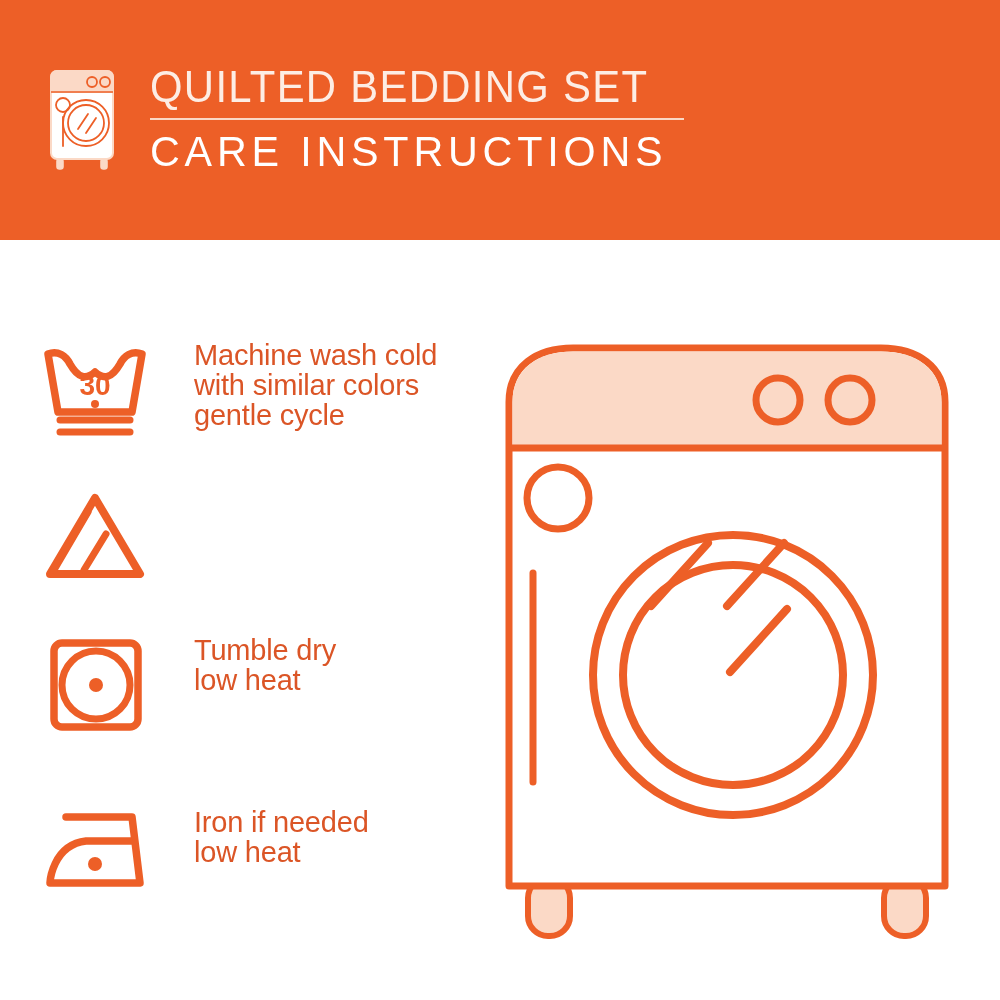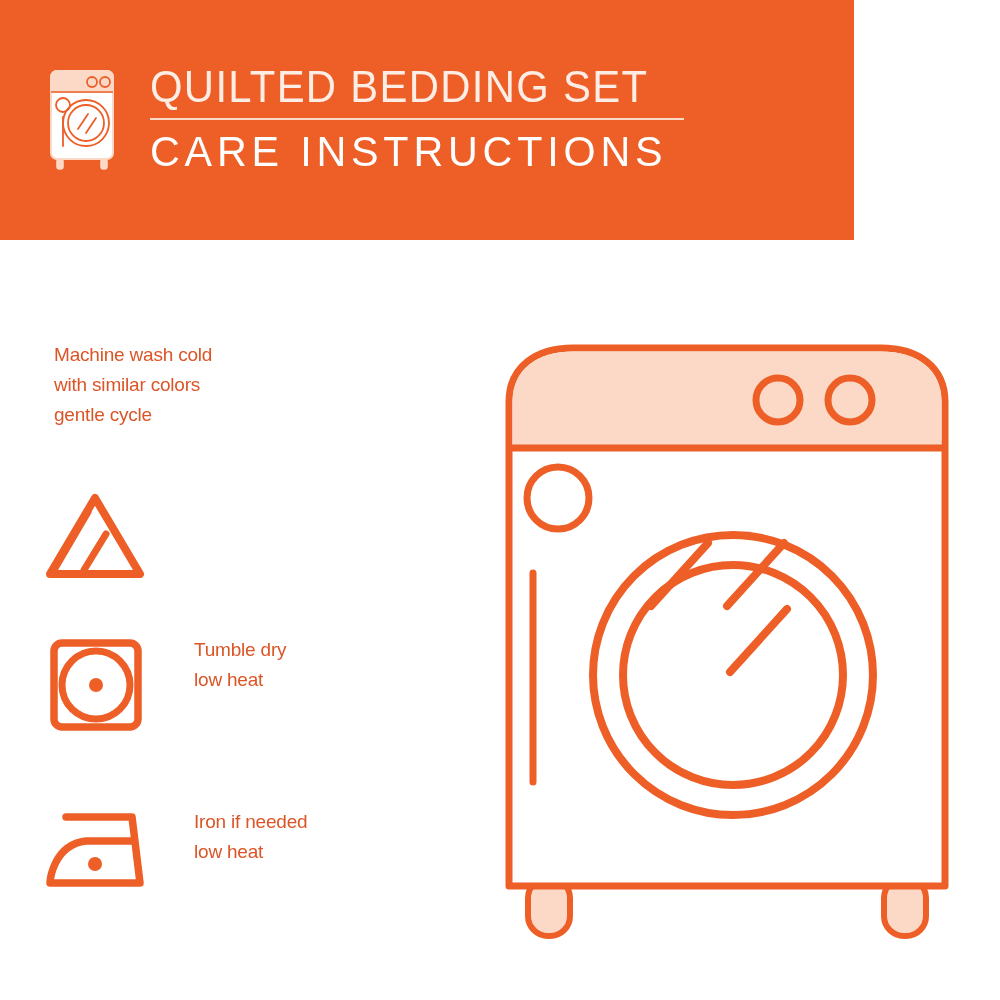--- a/index.html
+++ b/index.html
@@ -12,21 +12,21 @@
     background: #ffffff;
     font-family: "Liberation Sans", sans-serif;
     overflow: hidden;
     position: relative;
   }
 
   
   #header {
     position: absolute;
     left: 0; top: 0;
-    width: 854px;
+    width: 1000px;
     height: 240px;
     background: #ED5F27;
     box-sizing: border-box;
   }
   #header-inner {
     position: absolute;
     left: 42px;
     top: 62px;
     display: flex;
     align-items: flex-start;
@@ -88,21 +88,21 @@
   }
   .care-symbol {
     flex: 0 0 auto;
     width: 140px;
     display: flex;
     justify-content: flex-start;
     align-items: flex-start;
   }
   .care-text {
     color: #DB5526;
-    font-size: 19px;
+    font-size: 29px;
     line-height: 30px;
     font-weight: 500;
     letter-spacing: -0.2px;
     white-space: pre-line;
     margin-left: 14px;
   }
 
   #row-wash   { top: 100px; }
   #row-bleach { top: 250px; }
   #row-dry    { top: 395px; }
@@ -152,20 +152,35 @@
       <div id="title-divider"></div>
       <div id="title-sub">CARE INSTRUCTIONS</div>
     </div>
 
   </div>
 </div>
 
 <div id="instructions">
 
   <div class="care-row" id="row-wash">
+    <div class="care-symbol">
+      <svg width="110" height="100" viewBox="0 0 110 100">
+
+        <path d="M8 14 C 18 10 26 16 30 24 C 38 38 46 40 55 32
+                 C 64 40 72 38 80 24 C 84 16 92 10 102 14
+                 L 92 72 L 18 72 Z" fill="none" stroke="#ED5F27" stroke-width="7.5" stroke-linejoin="round" stroke-linecap="round"></path>
+
+        <text x="55" y="55" text-anchor="middle" font-family="'Liberation Sans', sans-serif" font-size="28" font-weight="700" fill="#ED5F27">30</text>
+
+        <circle cx="55" cy="64" r="4" fill="#ED5F27"></circle>
+
+        <line x1="20" y1="80" x2="90" y2="80" stroke="#ED5F27" stroke-width="7" stroke-linecap="round"></line>
+        <line x1="20" y1="92" x2="90" y2="92" stroke="#ED5F27" stroke-width="7" stroke-linecap="round"></line>
+      </svg>
+    </div>
     <div class="care-text">Machine wash cold
 with similar colors
 gentle cycle</div>
   </div>
 
   <div class="care-row" id="row-bleach">
     <div class="care-symbol">
       <svg width="110" height="95" viewBox="0 0 110 95">
         <path d="M55 8 L 100 84 L 10 84 Z" fill="none" stroke="#ED5F27" stroke-width="8" stroke-linejoin="round"></path>
         <line x1="48" y1="22" x2="14" y2="80" stroke="#ED5F27" stroke-width="7" stroke-linecap="round"></line>

